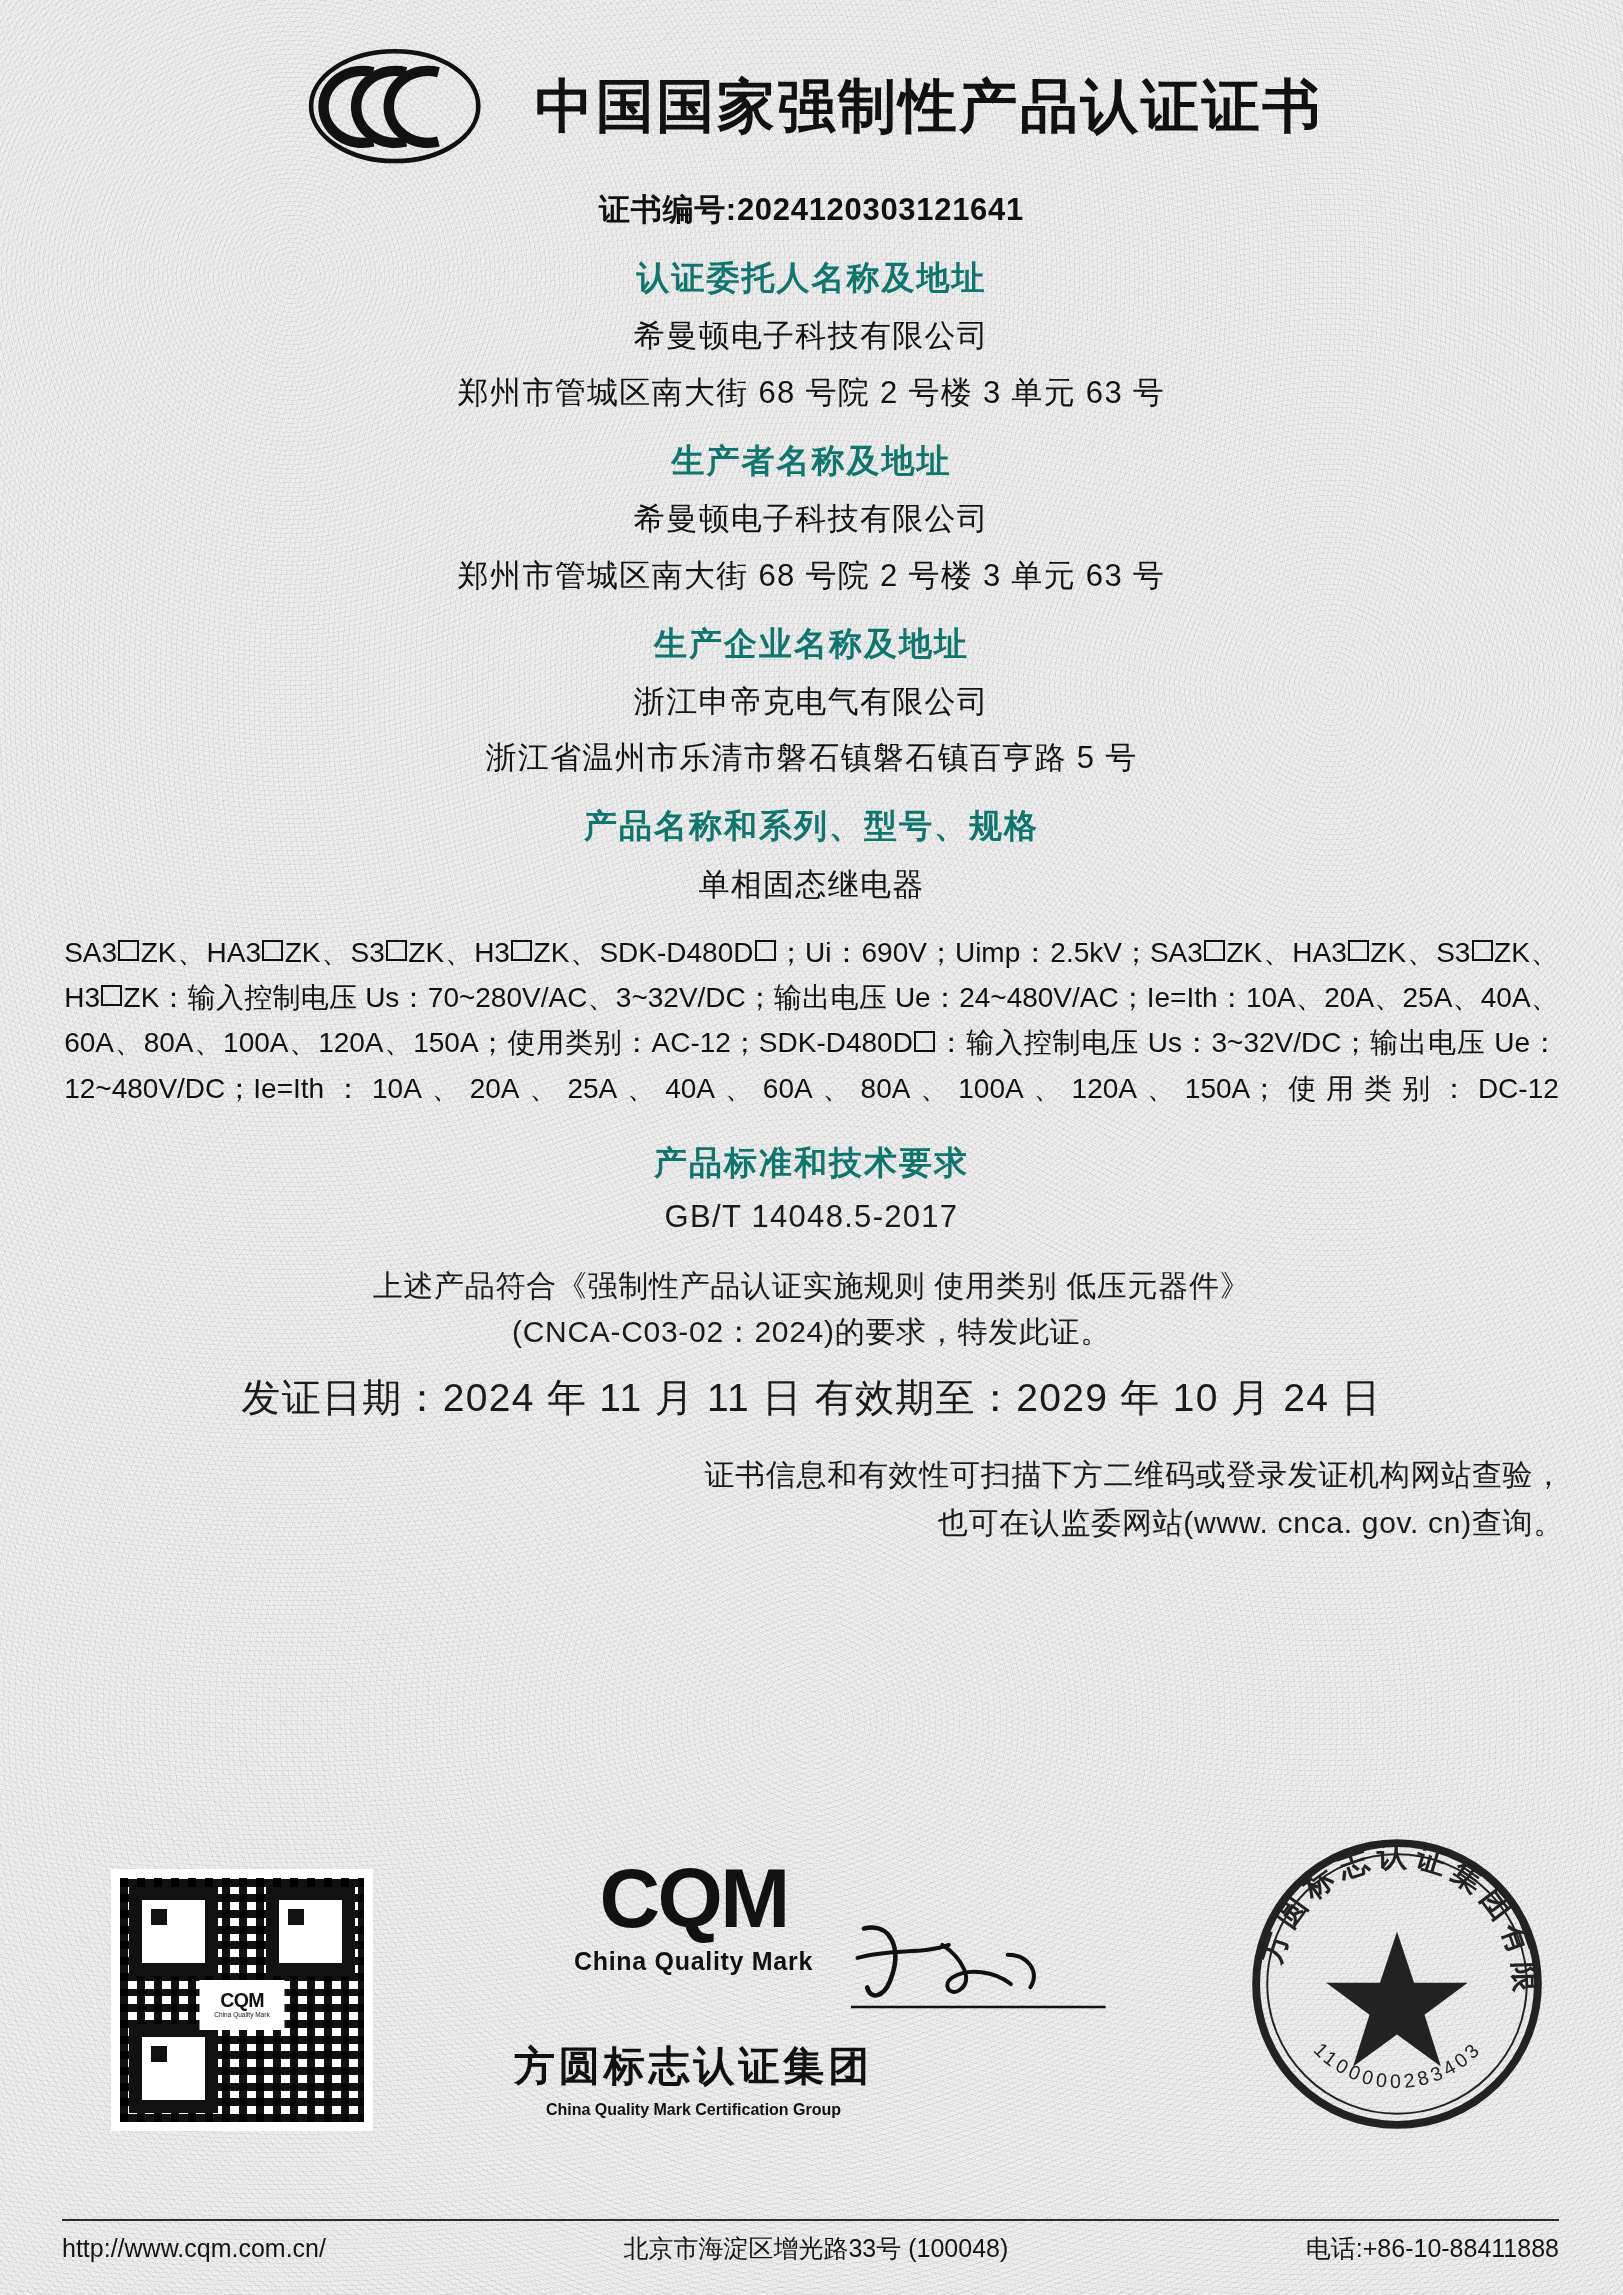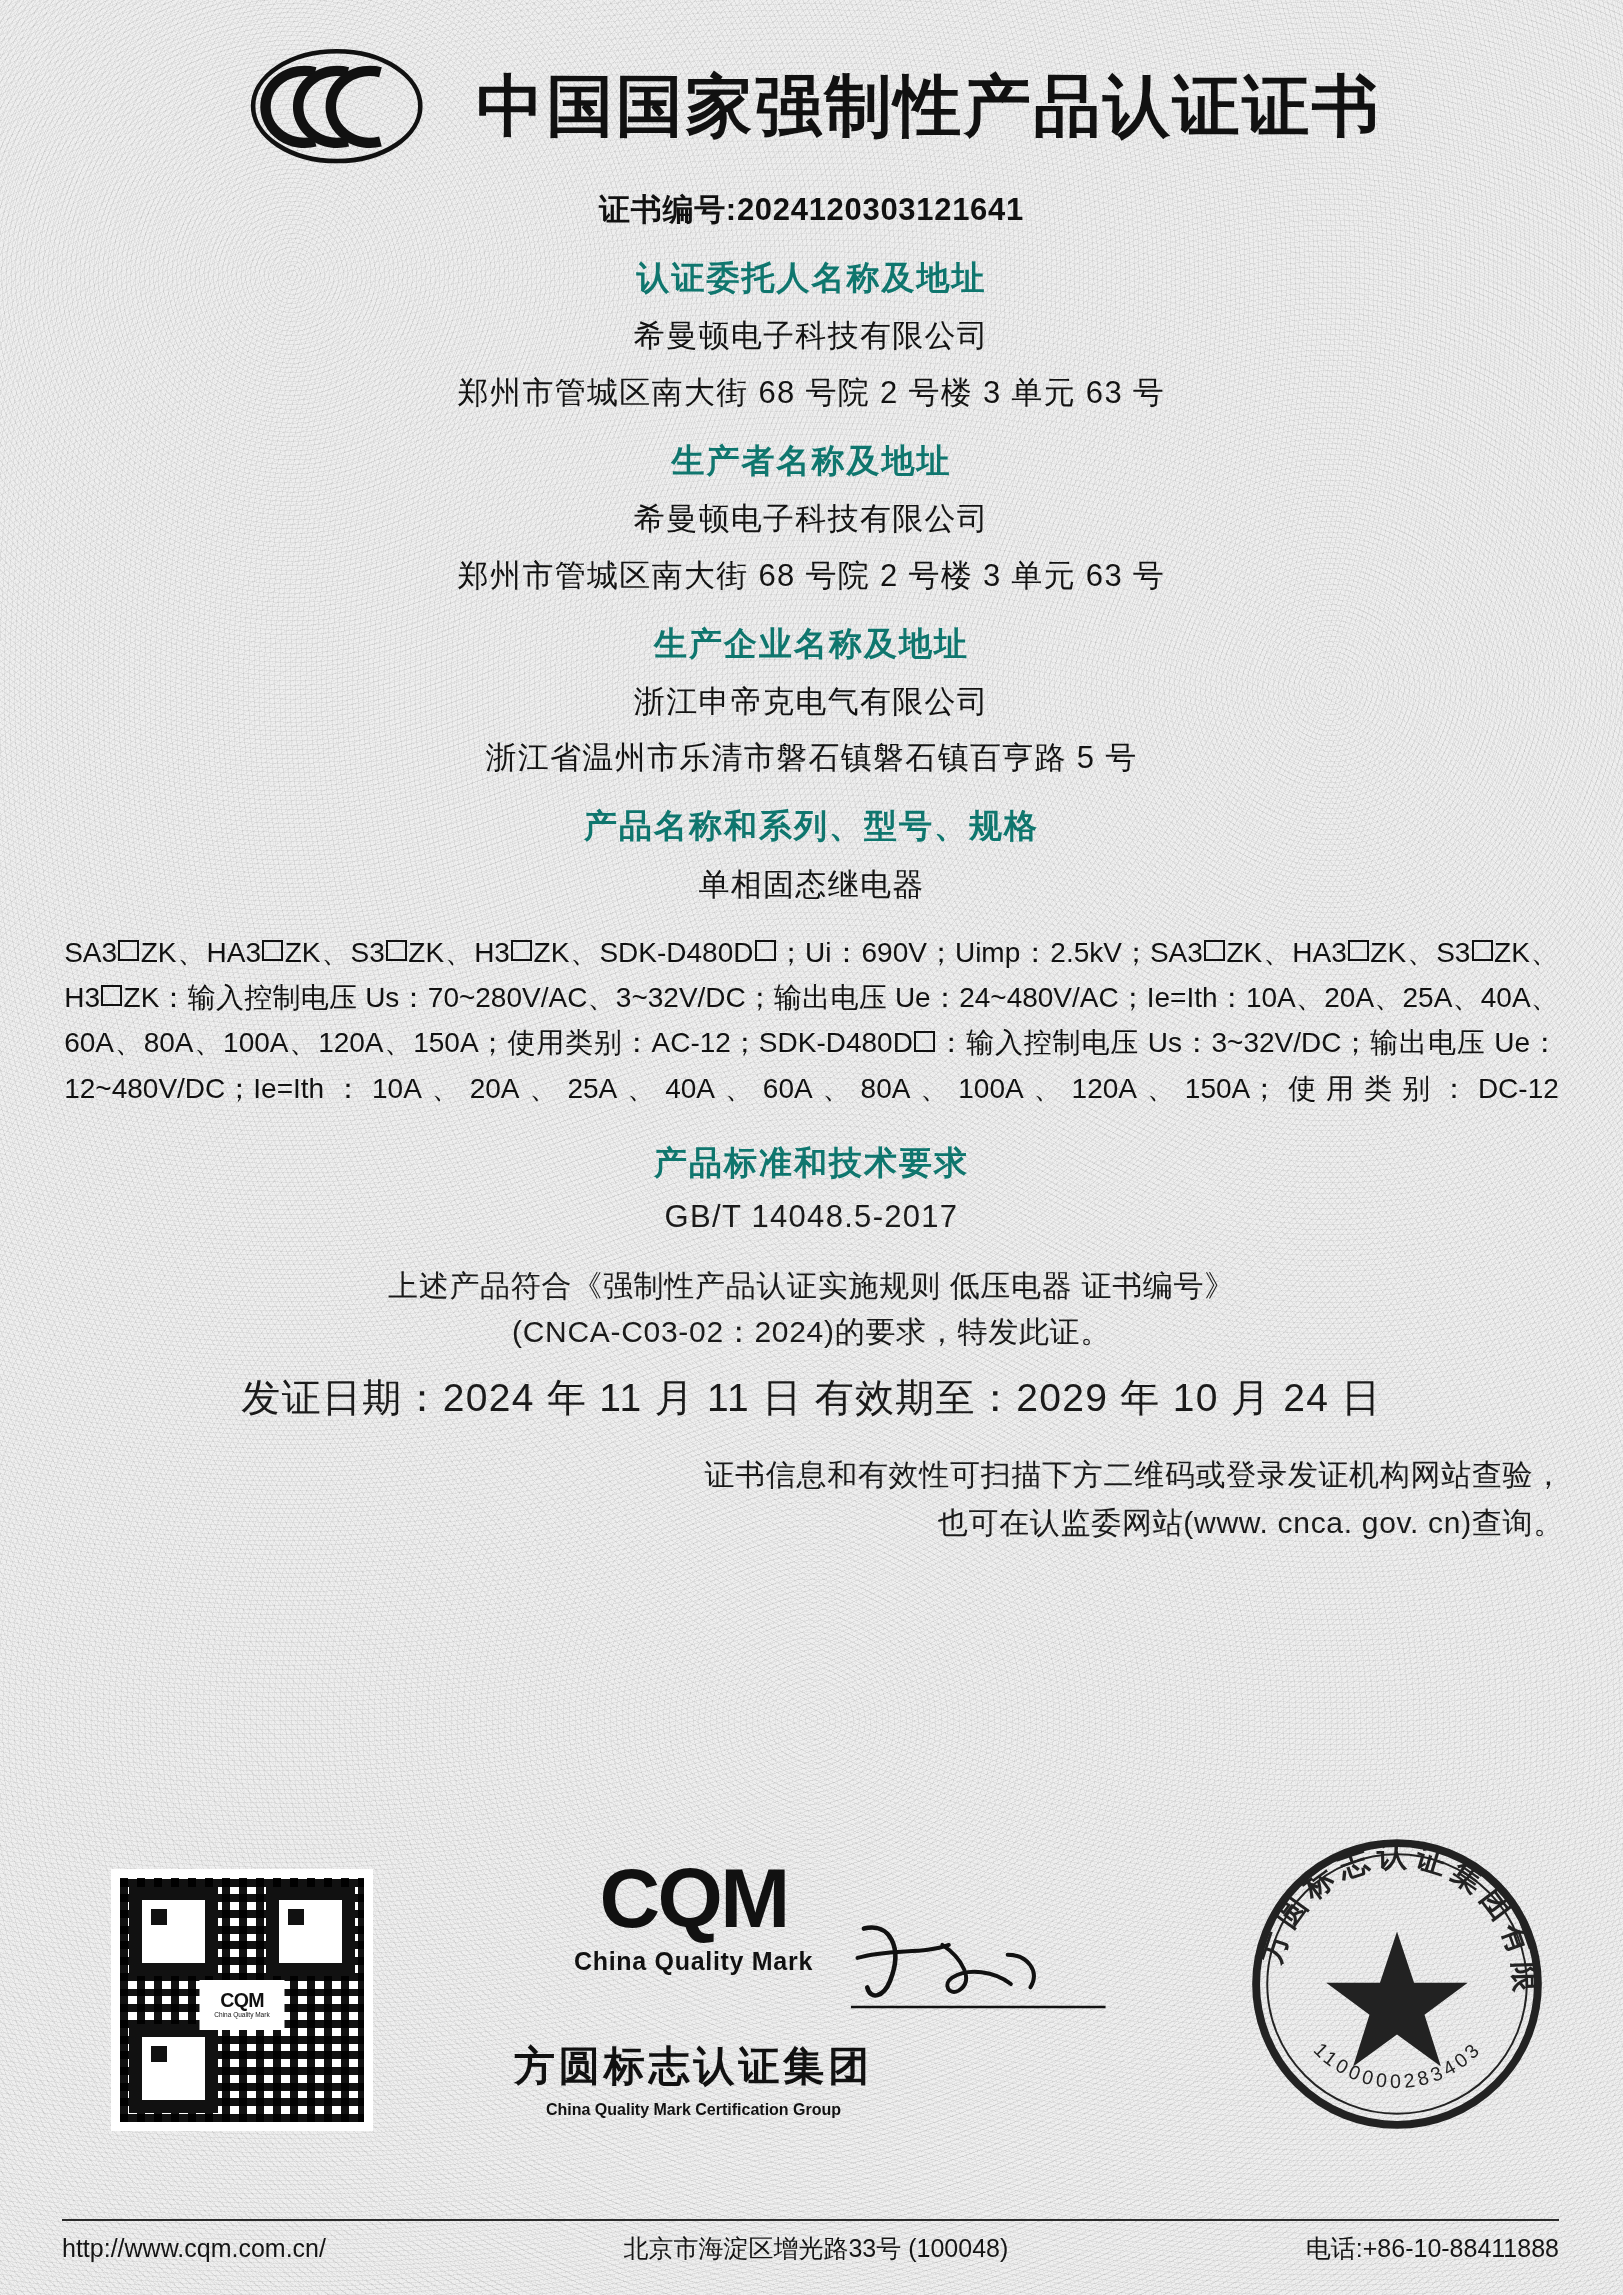--- a/index.html
+++ b/index.html
@@ -42,21 +42,21 @@
     justify-content: center;
     gap: 26px;
     padding-top: 46px;
   }
   .ccc-logo {
     width: 209px;
     height: 121px;
     flex: 0 0 auto;
   }
   .cert-title {
-    font-size: 67px;
+    font-size: 58px;
     font-weight: bold;
     letter-spacing: 2.6px;
     white-space: nowrap;
     color: #111;
   }
 
   .cert-no {
     text-align: center;
     font-size: 31px;
     font-weight: bold;
@@ -303,21 +303,21 @@
     <div class="section-line">单相固态继电器</div>
     <div class="product-spec">SA3<span class="box-ph"></span>ZK、HA3<span class="box-ph"></span>ZK、S3<span class="box-ph"></span>ZK、H3<span class="box-ph"></span>ZK、SDK-D480D<span class="box-ph"></span>；Ui：690V；Uimp：2.5kV；SA3<span class="box-ph"></span>ZK、HA3<span class="box-ph"></span>ZK、S3<span class="box-ph"></span>ZK、H3<span class="box-ph"></span>ZK：输入控制电压 Us：70~280V/AC、3~32V/DC；输出电压 Ue：24~480V/AC；Ie=Ith：10A、20A、25A、40A、60A、80A、100A、120A、150A；使用类别：AC-12；SDK-D480D<span class="box-ph"></span>：输入控制电压 Us：3~32V/DC；输出电压 Ue：12~480V/DC；Ie=Ith：10A、20A、25A、40A、60A、80A、100A、120A、150A；使用类别：DC-12</div>
   </div>
 
   <div class="section std-block">
     <div class="section-title">产品标准和技术要求</div>
     <div class="std-value">GB/T 14048.5-2017</div>
   </div>
 
   <div class="statement">
-    <div>上述产品符合《强制性产品认证实施规则  低压电器  证书编号》</div>
+    <div>上述产品符合《强制性产品认证实施规则  使用类别  低压元器件》</div>
     <div>(CNCA-C03-02：2024)的要求，特发此证。</div>
   </div>
 
   <div class="dates">发证日期：2024 年 11 月 11 日  有效期至：2029 年 10 月 24 日</div>
 
   <div class="verify">
     <div>证书信息和有效性可扫描下方二维码或登录发证机构网站查验，</div>
     <div>也可在认监委网站(www. cnca. gov. cn)查询。</div>
   </div>
 

